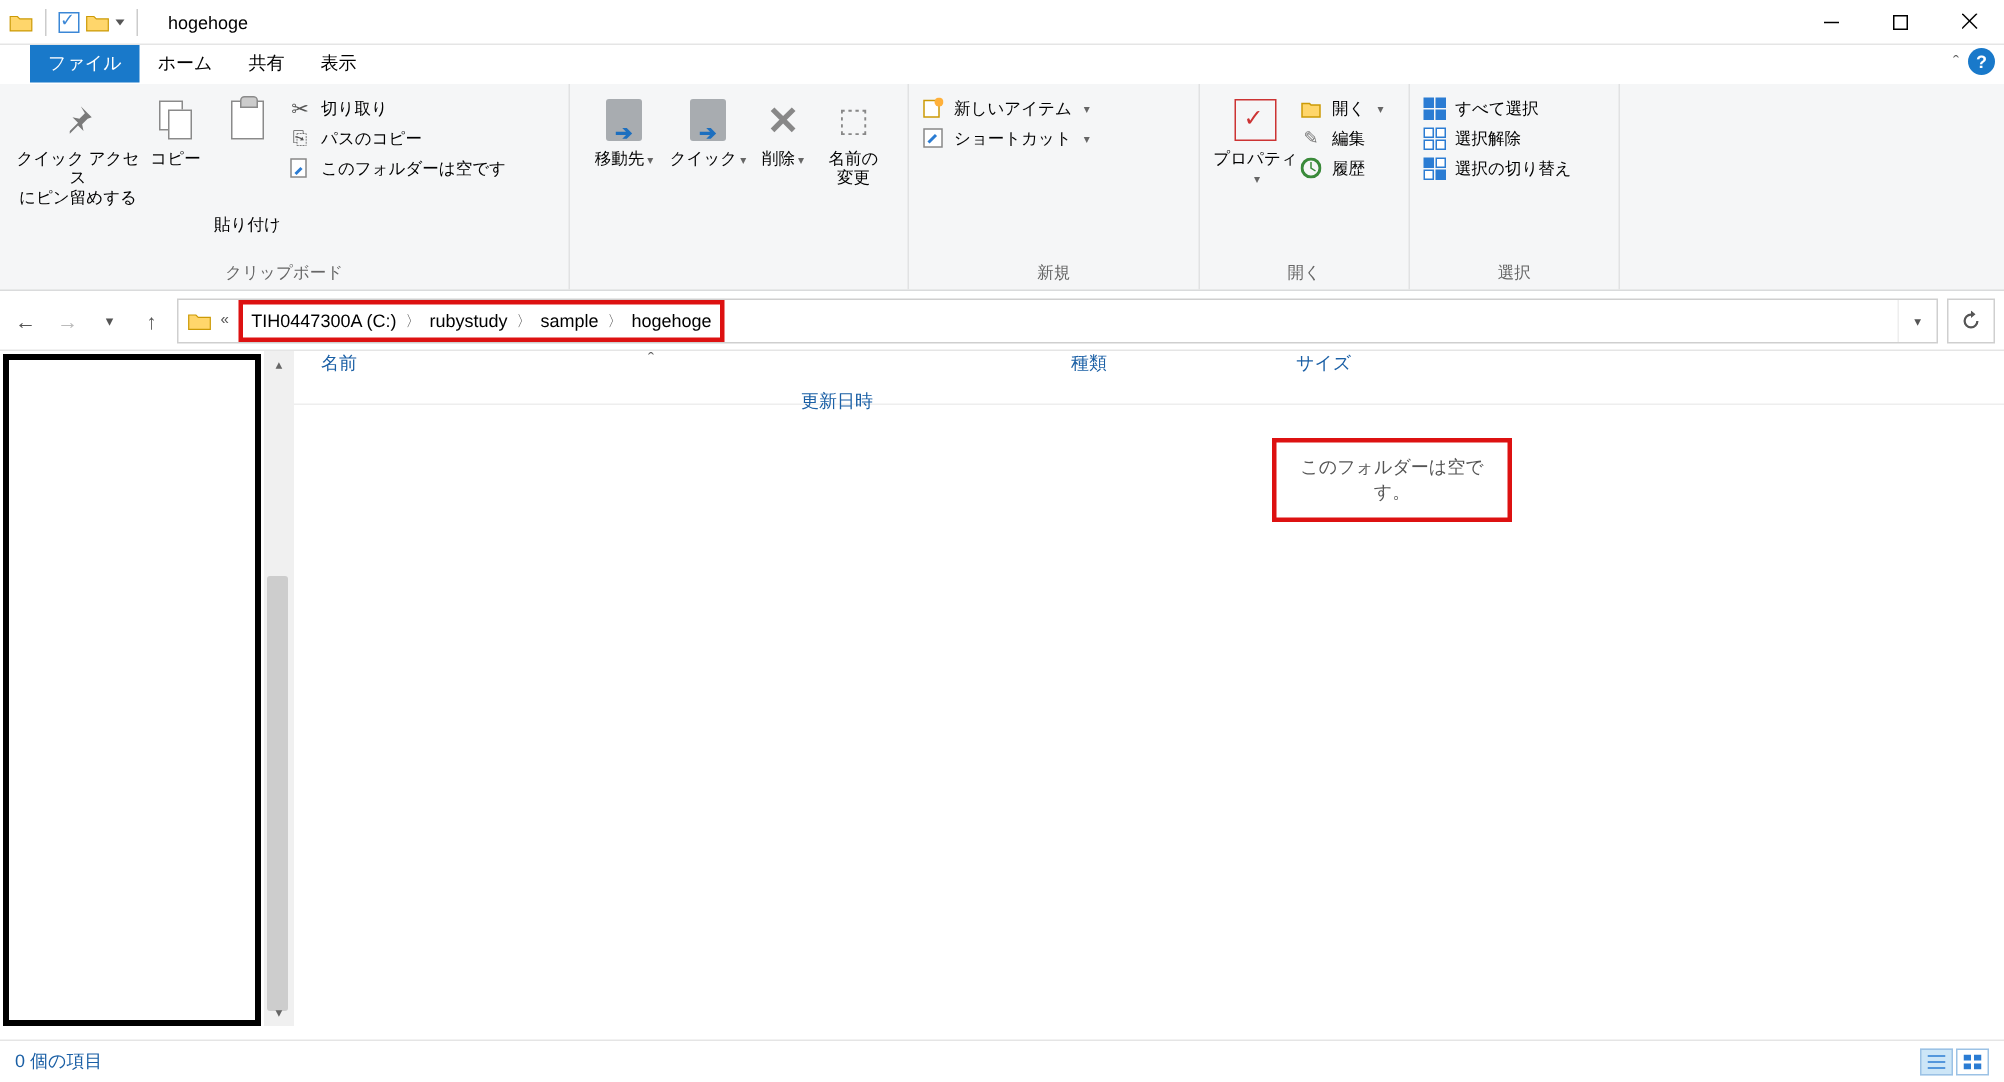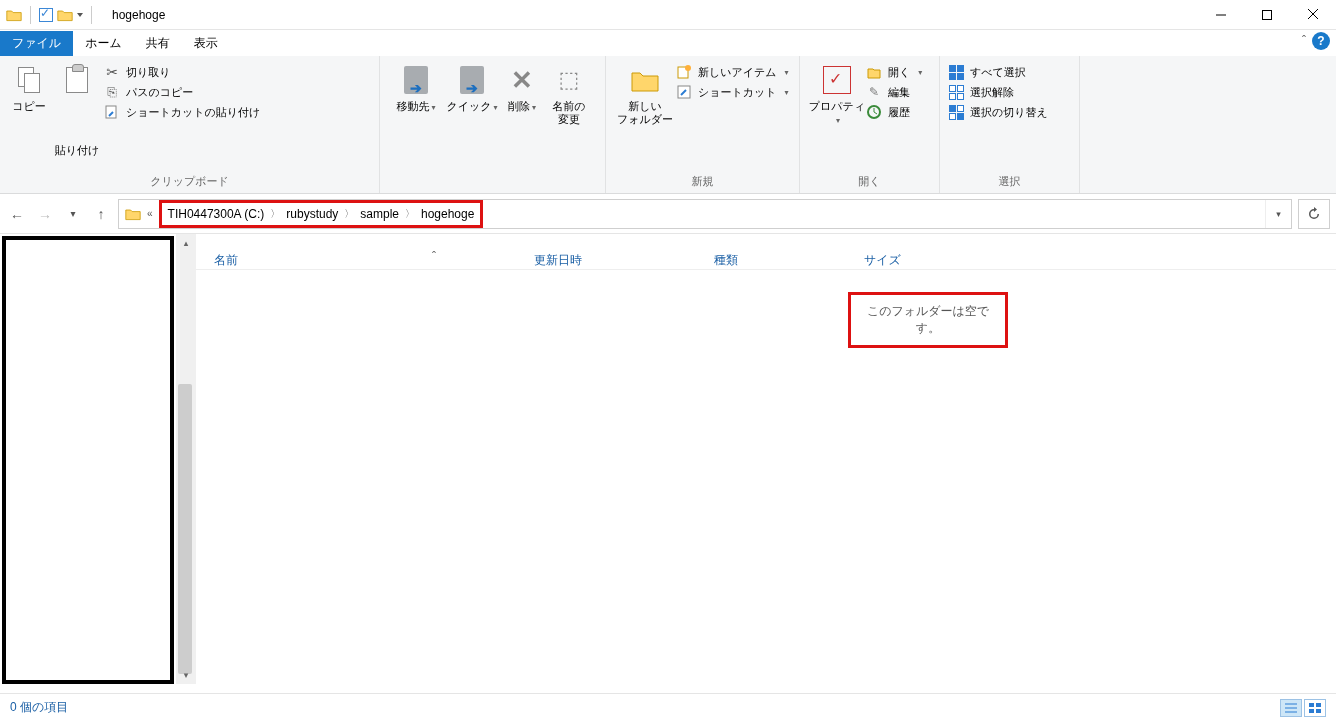--- a/index.html
+++ b/index.html
@@ -27,21 +27,21 @@
   .tb-sep { width:1px; height:18px; background:#ccc; margin:0 4px;}
   .tb-check { width:14px; height:14px; border:1px solid #3b87d6; position:relative;}
   .tb-check::after{content:"✓"; color:#3b87d6; position:absolute; left:0; top:-3px; font-size:12px;}
   .tb-drop { width:0; height:0; border-left:3px solid transparent; border-right:3px solid transparent; border-top:4px solid #555;}
   .tb-title { margin-left:10px; font-size:12px;}
   .tb-spacer { flex:1; }
   .tb-ctrl { display:flex;}
   .tb-btn { width:46px; height:30px; display:flex; align-items:center; justify-content:center;}
 
   
-  .tabs { height:26px; display:flex; align-items:center; background:#fff; padding-left:0; position:relative;}
+  .tabs { height:26px; display:flex; align-items:flex-start; background:#fff; padding-left:20px; position:relative;}
   .tab { padding:4px 12px; font-size:12px;}
   .tab.file { background:#1979ca; color:#fff;}
   .tabs-right { position:absolute; right:6px; top:2px; display:flex; align-items:center; gap:6px;}
   .help-circle{ width:18px; height:18px; border-radius:50%; background:#1979ca; color:#fff; display:flex; align-items:center; justify-content:center; font-size:12px; font-weight:bold;}
 
   
   .ribbon { height:138px; background:#f5f6f7; border-bottom:1px solid #dadbdc; display:flex;}
   .group { border-right:1px solid #e1e2e3; display:flex; flex-direction:column;}
   .group-body{ flex:1; display:flex; align-items:flex-start; padding:6px 8px 0 8px;}
   .group-label{ text-align:center; font-size:11px; color:#666; padding:2px 0 4px 0;}
@@ -86,21 +86,21 @@
   .search{ width:630px; height:30px; border:1px solid #cfcfcf; display:flex; align-items:center; padding:0 8px; color:#888;}
   .search svg{width:14px;height:14px;margin-right:8px;}
 
   
   .main{ position:relative; height:450px; display:flex;}
   .sidebar{ width:172px; border:4px solid #000; margin:2px; height:448px; background:#fff;}
   .sidescroll{ width:20px; background:#f0f0f0; height:100%; position:relative;}
   .sidescroll .sbar-btn{height:18px;display:flex;align-items:center;justify-content:center;color:#666;font-size:9px;}
   .sidescroll .sbar-thumb{position:absolute;top:150px;left:2px;width:14px;height:290px;background:#cdcdcd;border-radius:2px;}
   .content{ flex:1; overflow:hidden;}
-  .cols{ height:36px; display:flex; align-items:flex-end; border-bottom:1px solid #eee;}
+  .cols{ height:36px; display:flex; align-items:flex-start; border-bottom:1px solid #eee;}
   .col{ padding:0 18px; font-size:12px; color:#1a5fa5; position:relative;}
   .col.name{width:320px;}
   .col.name::after{content:"ˆ"; position:absolute; right:80px; top:-2px; font-size:12px; color:#666;}
   .col.date{width:180px;margin-top:25px;}
   .col.type{width:150px;}
   .empty{ margin:22px auto; width:160px; text-align:center; padding:8px 12px; border:3px solid #d11; font-size:12px; color:#555; position:relative; left:162px;}
 
   
   .status{ position:absolute; bottom:0; left:0; right:0; height:28px; border-top:1px solid #e5e5e5; display:flex; align-items:center; padding:0 10px; font-size:12px; color:#1a5fa5;}
   .status .sp{flex:1;}
@@ -156,20 +156,29 @@
   <div class="tabs-right">
     <span style="color:#666;">ˆ</span>
     <span class="help-circle">?</span>
   </div>
 </div>
 
 <div class="ribbon">
 
   <div class="group" style="width:380px;">
     <div class="group-body">
+      <div class="big-btn" style="width:88px;">
+        <div class="icn">
+            <svg class="pushpin" viewBox="0 0 24 24">
+              <path fill="#7a7a7a" d="M14 2l8 8-3 1-4 4 1 5-4-4-6 6 0-2 6-6-4-4 5 1 4-4z"></path>
+            </svg>
+          </div>
+        <div class="lbl">クイック アクセス
+にピン留めする</div>
+      </div>
       <div class="big-btn" style="width:42px;">
         <div class="icn">
             <div class="copy-icn">
               <div class="p1"></div>
               <div class="p2"></div>
             </div>
           </div>
         <div class="lbl">コピー</div>
       </div>
       <div class="big-btn" style="width:54px;gap:44px;">
@@ -187,21 +196,21 @@
           <span class="sicn pathcopy">⎘</span>
           <span>パスのコピー</span>
         </div>
         <div class="small-row">
           <span class="sicn">
             <svg width="14" height="14">
                 <rect x="1" y="1" width="10" height="12" fill="#fff" stroke="#888"></rect>
                 <path d="M4 11 l4-4" stroke="#2b7cd3" stroke-width="2"></path>
               </svg>
           </span>
-          <span>ショートカットの貼り付け</span>
+          <span>このフォルダーは空です</span>
         </div>
       </div>
     </div>
     <div class="group-label">クリップボード</div>
   </div>
 
   <div class="group" style="width:226px;">
     <div class="group-body">
       <div class="big-btn">
         <div class="icn">
@@ -230,29 +239,20 @@
             <span class="rename">⬚</span>
           </div>
         <div class="lbl">名前の
 変更</div>
       </div>
     </div>
   </div>
 
   <div class="group" style="width:194px;">
     <div class="group-body">
-      <div class="big-btn" style="width:62px;">
-        <div class="icn">
-            <svg width="30" height="26" viewBox="0 0 30 26">
-              <path fill="#ffd66b" stroke="#cc9a06" d="M2 6 h8 l3 3 h15 v15 h-26z"></path>
-            </svg>
-          </div>
-        <div class="lbl">新しい
-フォルダー</div>
-      </div>
       <div class="small-rows">
         <div class="small-row">
           <span class="sicn">
               <svg width="14" height="14">
                 <rect x="1" y="2" width="10" height="11" fill="#fff" stroke="#cc9a06"></rect>
                 <circle cx="11" cy="3" r="3" fill="#ffb03a"></circle>
               </svg>
             </span>
           <span>新しいアイテム</span>
             <span class="chev">▾</span>

